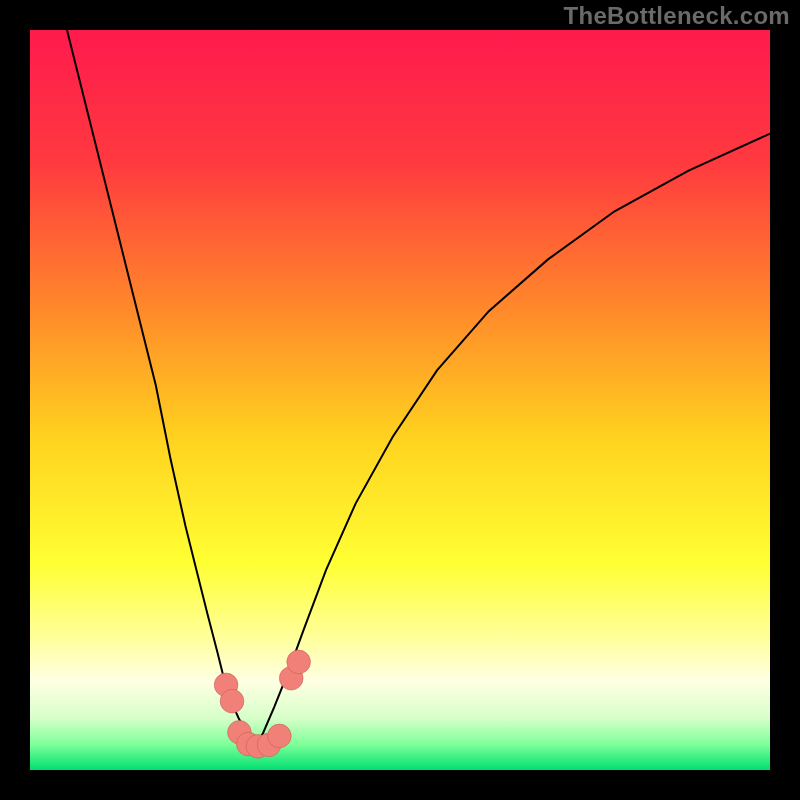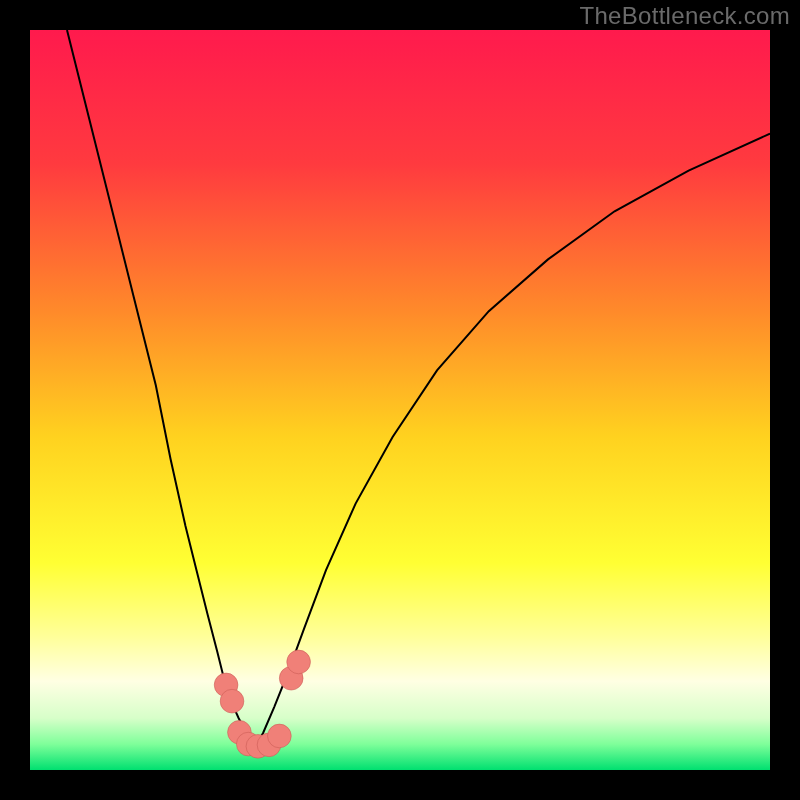--- a/index.html
+++ b/index.html
@@ -16,21 +16,21 @@
     width: 800px;
     height: 800px;
     background: #000;
   }
   .watermark {
     position: absolute;
     top: 2px;
     right: 10px;
     color: #6a6a6a;
     font-size: 24px;
-    font-weight: 400;
+    font-weight: 700;
     letter-spacing: 0.3px;
     z-index: 20;
     user-select: none;
   }
   .plot-wrap {
     position: absolute;
     left: 30px;
     top: 30px;
     width: 740px;
     height: 740px;

